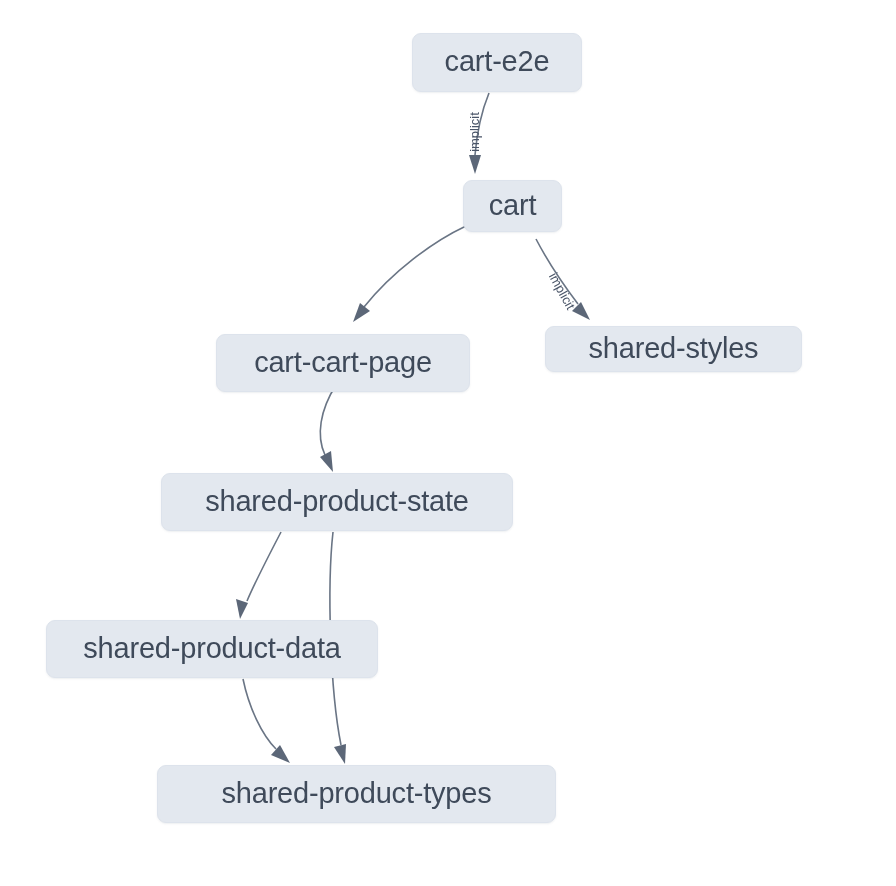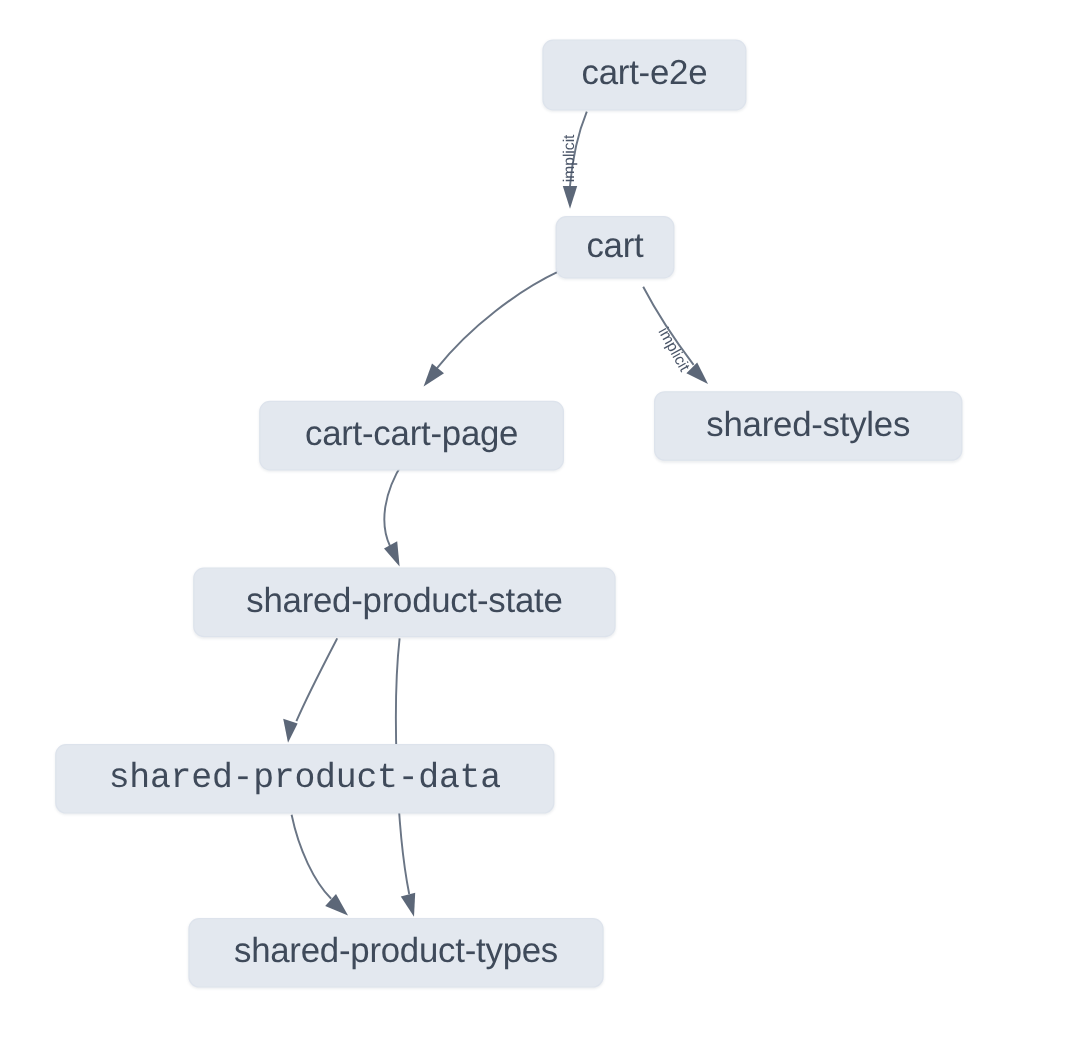--- a/index.html
+++ b/index.html
@@ -102,45 +102,45 @@
       <path class="edge-path" d="M 333 532 C 327 586 330 690 341 745"></path>
       <polygon class="edge-head" points="345,764 334,747 346,744"></polygon>
     </g>
 
     <g>
       <path class="edge-path" d="M 243 679 C 249 708 262 735 276 749"></path>
       <polygon class="edge-head" points="290,763 271,755 280,745"></polygon>
     </g>
   </svg>
 
-  <div class="node" style="left:452px; top:33px; width:170px; height:59px;">
+  <div class="node" style="left:412px; top:33px; width:170px; height:59px;">
     <span class="node-label">cart-e2e</span>
   </div>
 
   <div class="node" style="left:463px; top:180px; width:99px; height:52px;">
     <span class="node-label">cart</span>
   </div>
 
   <div class="node" style="left:216px; top:334px; width:254px; height:58px;">
     <span class="node-label">cart-cart-page</span>
   </div>
 
-  <div class="node" style="left:545px; top:326px; width:257px; height:58px;">
+  <div class="node" style="left:545px; top:326px; width:257px; height:46px;">
     <span class="node-label">shared-styles</span>
   </div>
 
   <div class="node" style="left:161px; top:473px; width:352px; height:58px;">
     <span class="node-label">shared-product-state</span>
   </div>
 
-  <div class="node" style="left:46px; top:620px; width:416px; height:58px;font-family:Liberation Mono, monospace;">
+  <div class="node" style="left:46px; top:620px; width:332px; height:58px;">
     <span class="node-label">shared-product-data</span>
   </div>
 
-  <div class="node" style="left:157px; top:765px; width:346px; height:58px;">
+  <div class="node" style="left:157px; top:765px; width:399px; height:58px;">
     <span class="node-label">shared-product-types</span>
   </div>
 
   <div class="edge-label" style="left:474px; top:132px; transform: translate(-50%,-50%) rotate(-90deg);">implicit</div>
 
   <div class="edge-label" style="left:562px; top:291px; transform: translate(-50%,-50%) rotate(61deg);">implicit</div>
 
 </div>
 
 </body></html>

